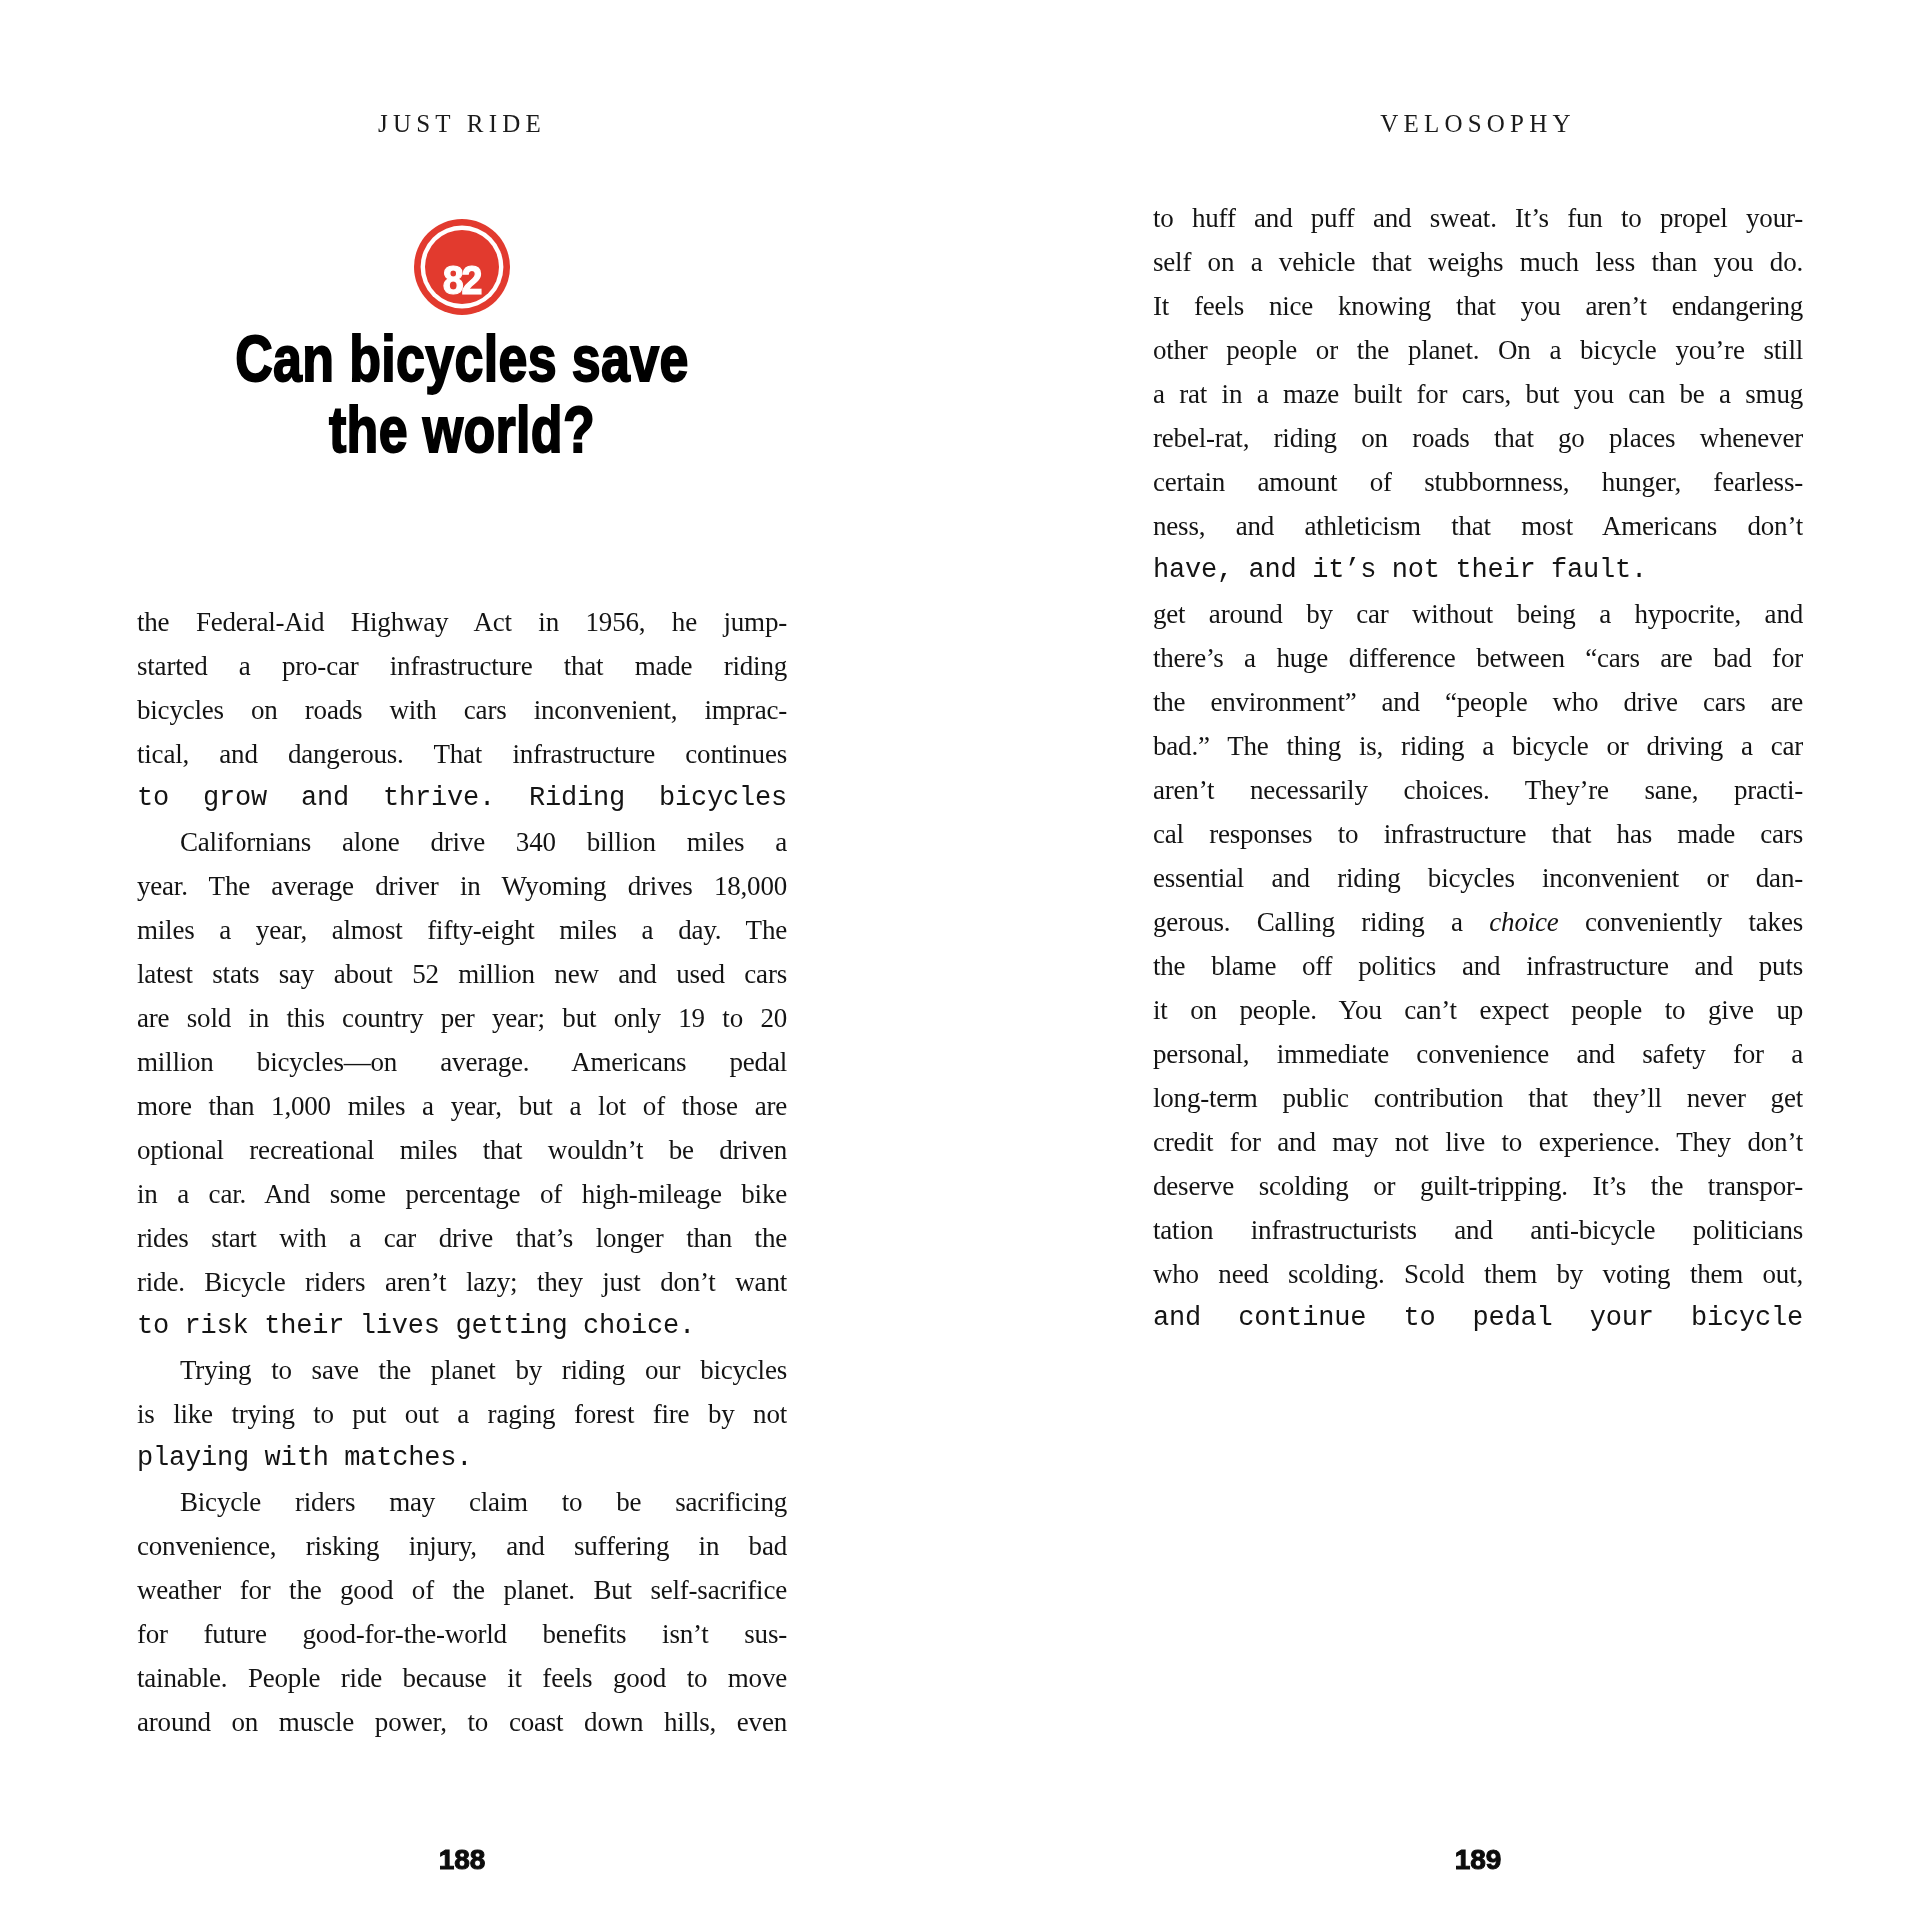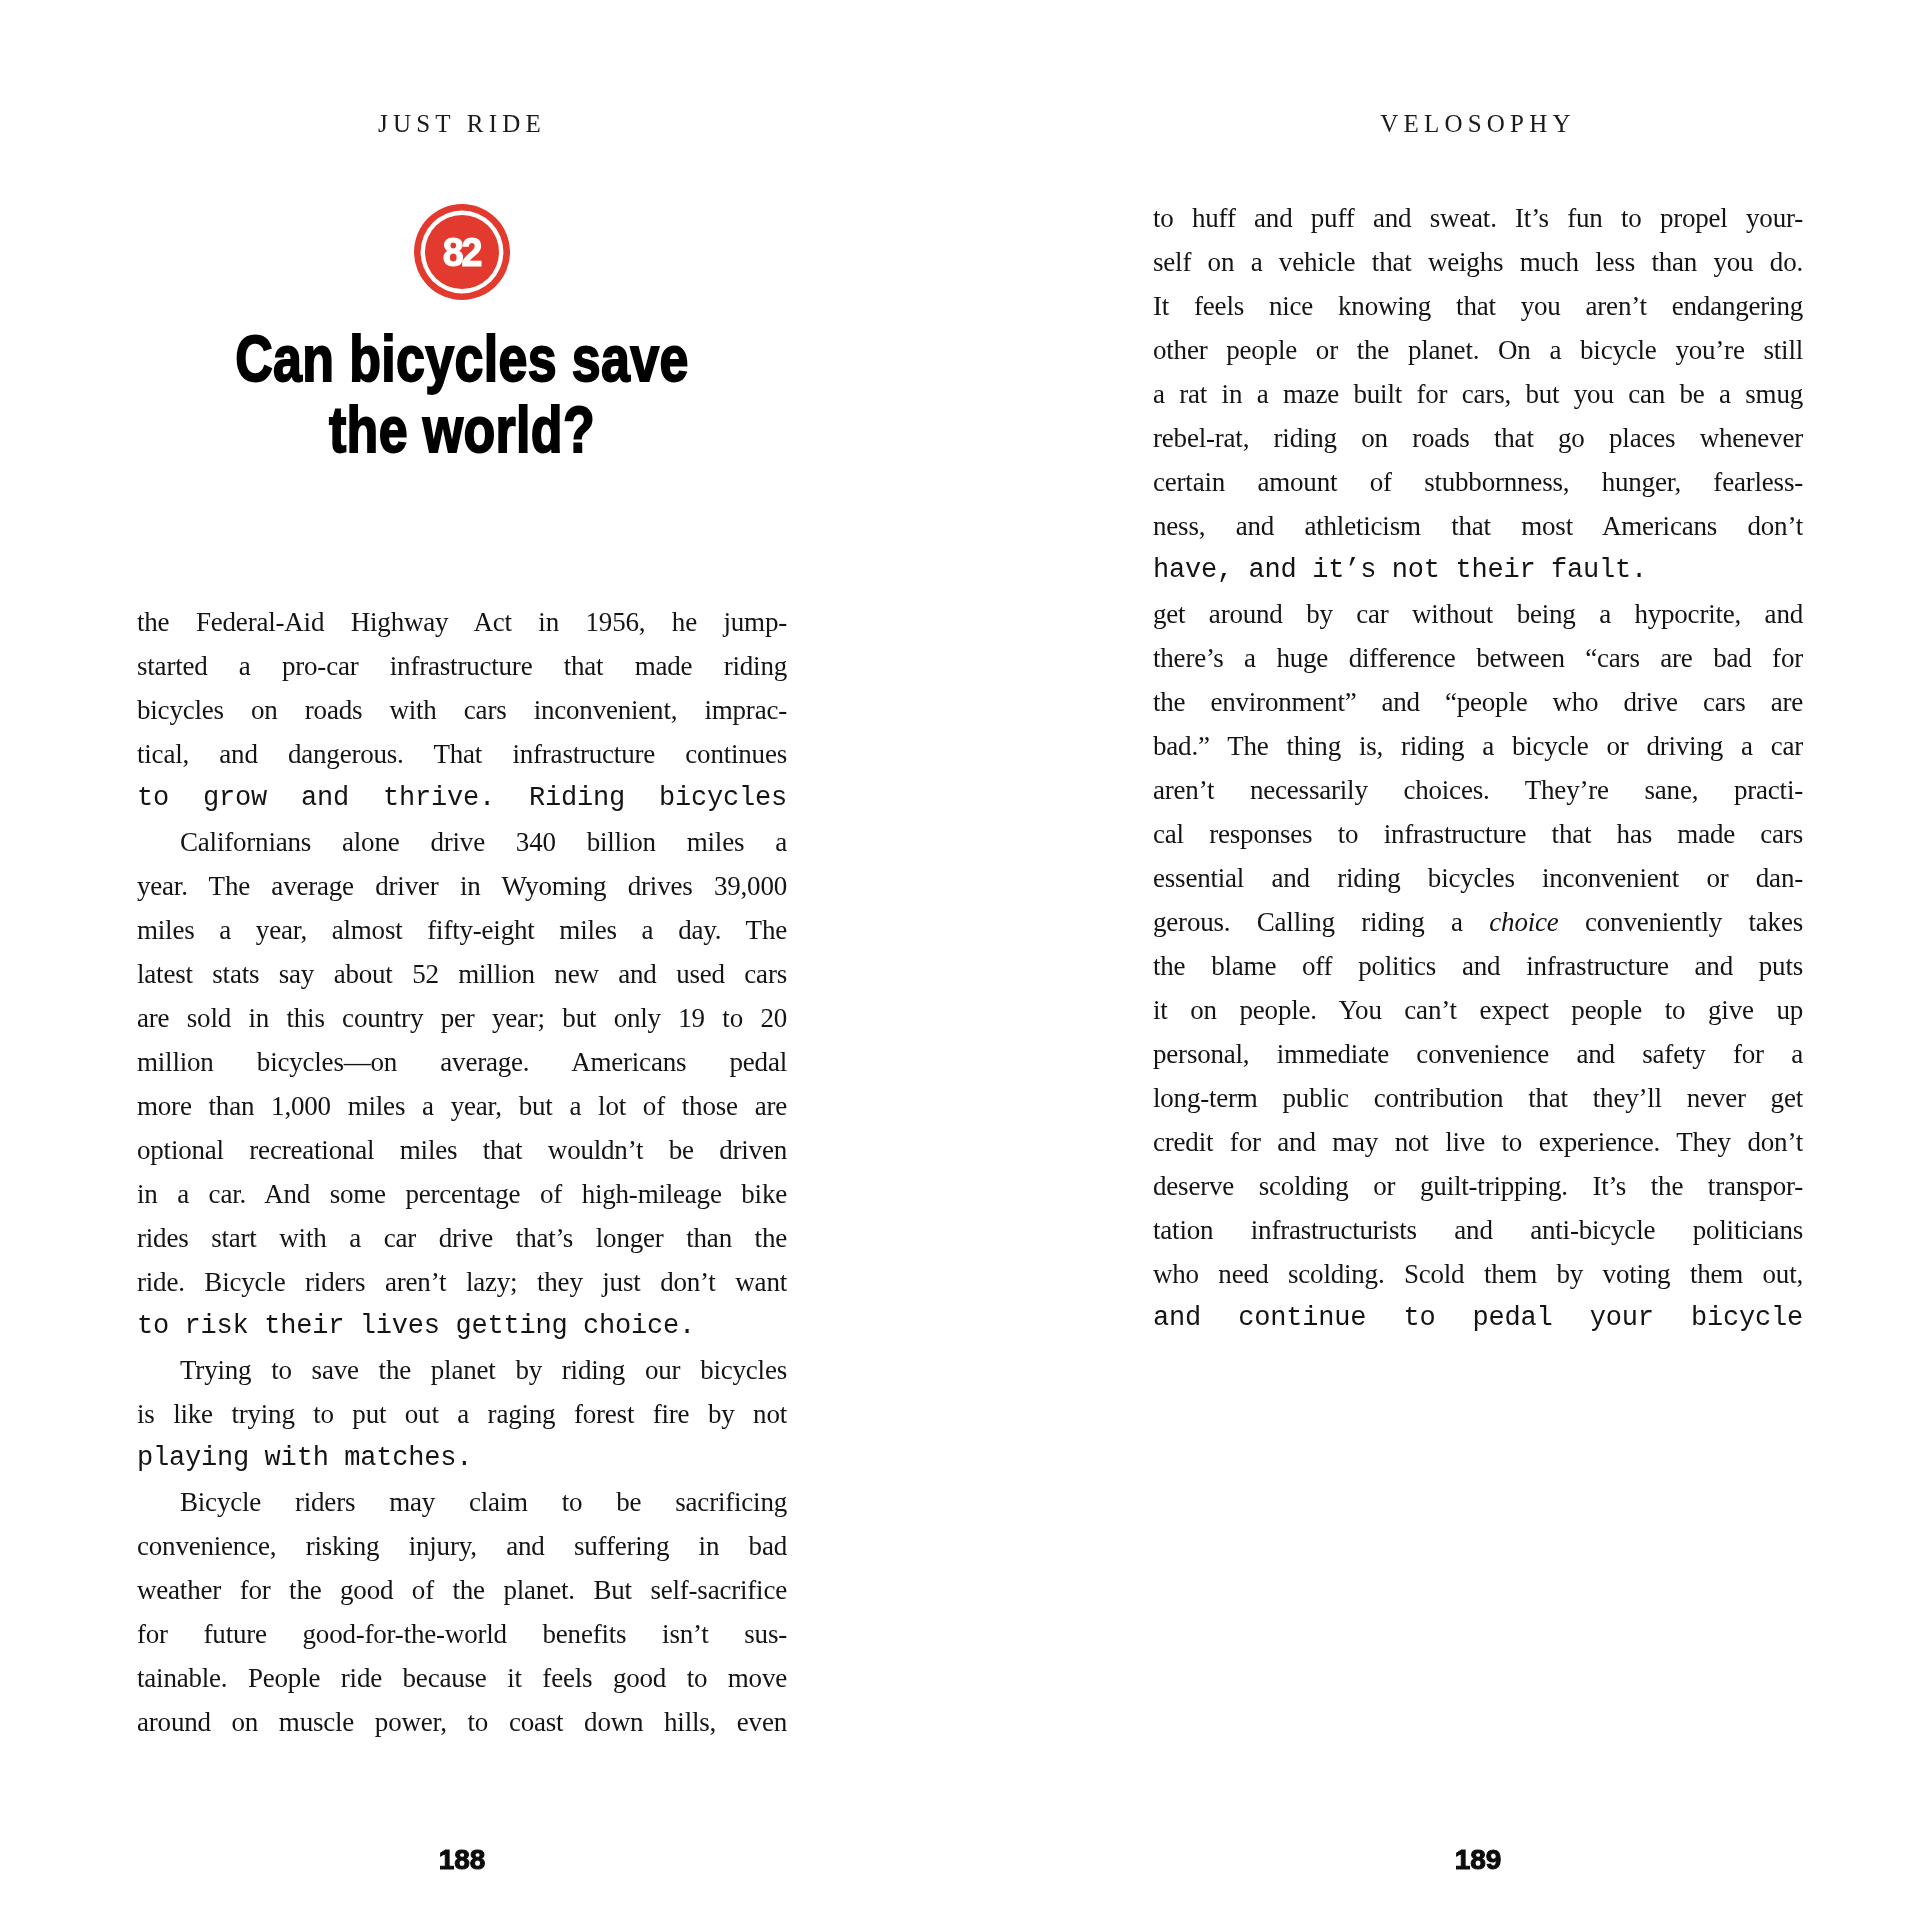--- a/index.html
+++ b/index.html
@@ -22,28 +22,28 @@
     text-align: center;
     font-family: "Liberation Serif", serif;
     font-size: 25px;
     letter-spacing: 5.2px;
     color: #1b1b1b;
     white-space: nowrap;
   }
 
   .badge {
     position: absolute;
-    top: 215px;
+    top: 230px;
     left: 50%;
     margin-left: -37px;
     width: 74px; height: 74px;
     border-radius: 50%;
     background: #e23a2e;
     box-shadow: 0 0 0 4.4px #ffffff, 0 0 0 11px #e23a2e;
-    display: flex; align-items: center; justify-content: center;
+    display: flex; align-items: flex-end; justify-content: center;
   }
   .badge-num {
     font-family: "Liberation Sans", sans-serif;
     font-weight: 700;
     font-size: 41px;
     letter-spacing: -2.2px;
     color: #ffffff;
     -webkit-text-stroke: 1.2px #ffffff;
     transform: scaleX(0.92);
   }
@@ -127,21 +127,21 @@
     <div class="body-text start-810">
         <div class="paragraph">
           <div class="line">the Federal-Aid Highway Act in 1956, he jump-</div>
           <div class="line">started a pro-car infrastructure that made riding</div>
           <div class="line">bicycles on roads with cars inconvenient, imprac-</div>
           <div class="line">tical, and dangerous. That infrastructure continues</div>
           <div class="line last">to grow and thrive. Riding bicycles can’t change it.</div>
         </div>
         <div class="paragraph">
           <div class="line indent">Californians alone drive 340 billion miles a</div>
-          <div class="line">year. The average driver in Wyoming drives 39,000</div>
+          <div class="line">year. The average driver in Wyoming drives 18,000</div>
           <div class="line">miles a year, almost fifty-eight miles a day. The</div>
           <div class="line">latest stats say about 52 million new and used cars</div>
           <div class="line">are sold in this country per year; but only 19 to 20</div>
           <div class="line">million bicycles—on average. Americans pedal</div>
           <div class="line">more than 1,000 miles a year, but a lot of those are</div>
           <div class="line">optional recreational miles that wouldn’t be driven</div>
           <div class="line">in a car. And some percentage of high-mileage bike</div>
           <div class="line">rides start with a car drive that’s longer than the</div>
           <div class="line">ride. Bicycle riders aren’t lazy; they just don’t want</div>
           <div class="line last">to risk their lives getting choice.</div>

